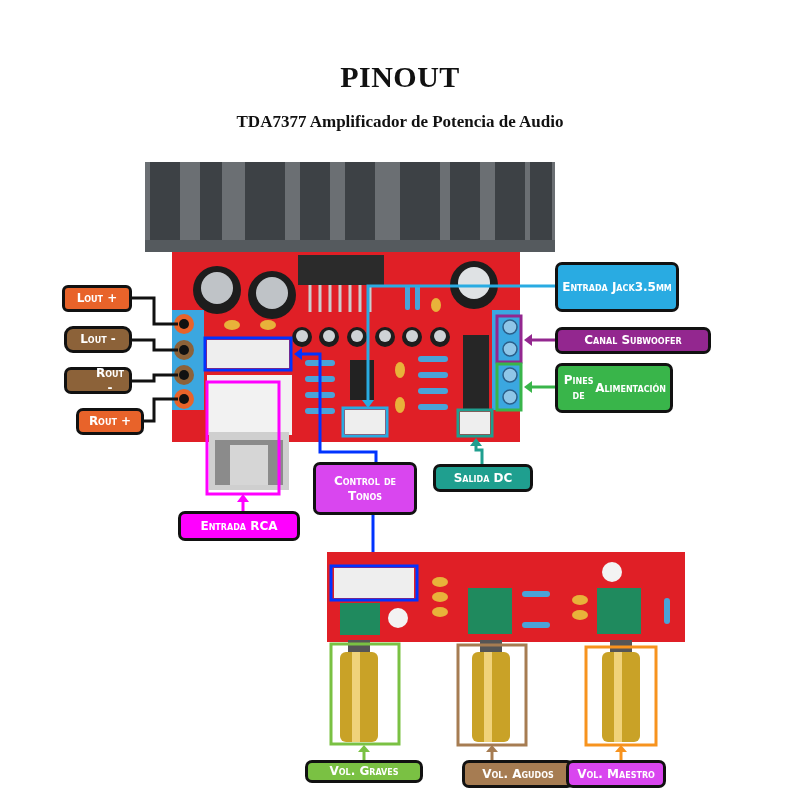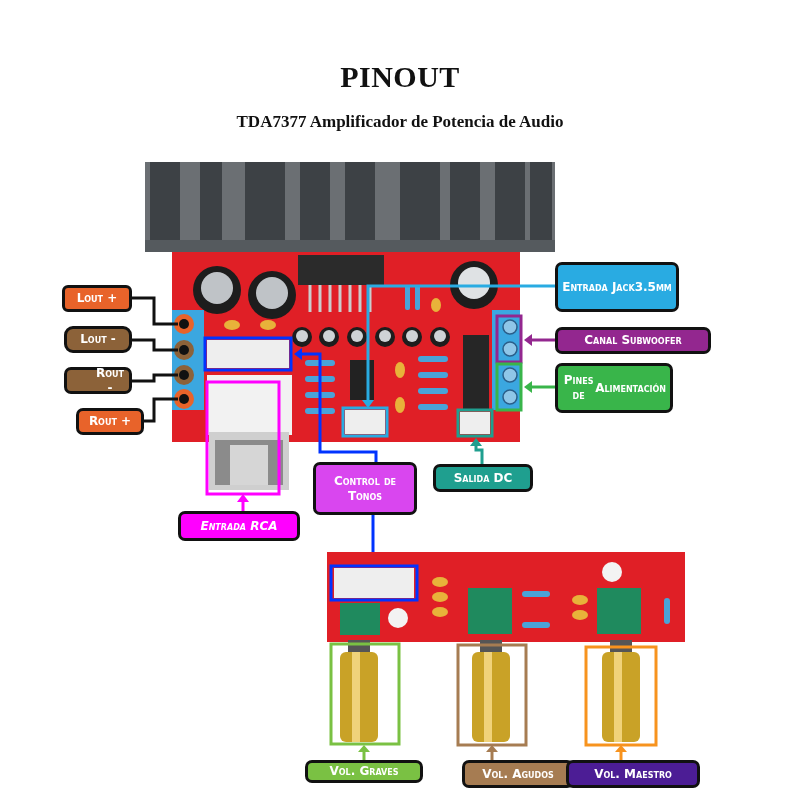--- a/index.html
+++ b/index.html
@@ -246,25 +246,25 @@
   <span>Alimentación</span>
 </div>
 
 <div class="lbl" style="left:313px;top:462px;width:104px;height:53px;background:#d946ef;flex-direction:column;">
   <span>Control de</span>
   <span>Tonos</span>
 </div>
 <div class="lbl" style="left:433px;top:464px;width:100px;height:28px;background:#1f9f8f;">
     <span>Salida DC</span>
   </div>
-<div class="lbl" style="left:178px;top:511px;width:122px;height:30px;background:#ff00ff;font-style:italic;">
+<div class="lbl" style="left:178px;top:511px;width:122px;height:30px;background:#ff00ff;">
     <span>Entrada RCA</span>
   </div>
 
 <div class="lbl" style="left:305px;top:760px;width:118px;height:23px;background:#7ac143;">
     <span>Vol. Graves</span>
   </div>
 <div class="lbl" style="left:437px;top:760px;width:112px;height:28px;background:#a67c52;margin-left:25px;">
     <span>Vol. Agudos</span>
   </div>
-<div class="lbl" style="left:566px;top:760px;width:134px;height:28px;background:#4c1d95;">
+<div class="lbl" style="left:566px;top:760px;width:100px;height:28px;background:#d946ef;">
     <span>Vol. Maestro</span>
   </div>
 
 </body></html>

